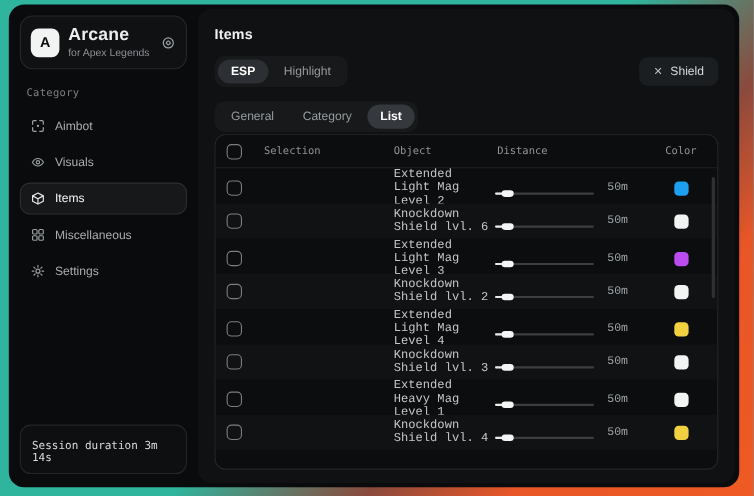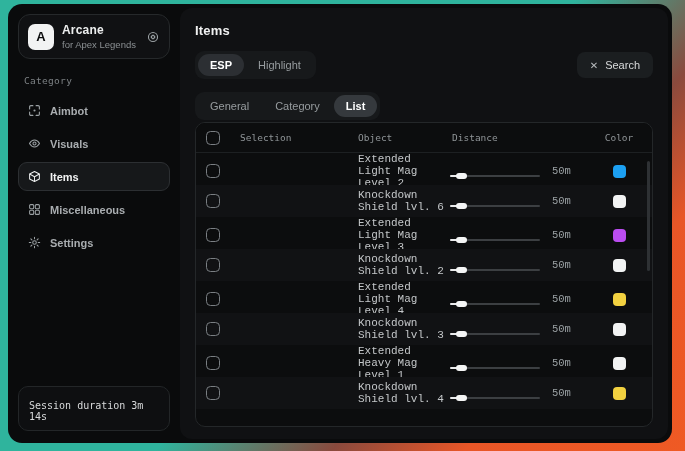--- a/index.html
+++ b/index.html
@@ -17,28 +17,28 @@
   .sidebar { width:172px; padding:10px 10px 12px; display:flex; flex-direction:column; flex-shrink:0; }
   .brand {
     border:1px solid #26292b; background:#101113; border-radius:12px;
     padding:8px 9px; display:flex; align-items:center; gap:8px;
   }
   .logo {
     width:26px; height:26px; background:#f2f3f3; color:#0b0c0d; border-radius:7px;
     display:flex; align-items:center; justify-content:center; font-weight:bold; font-size:13px;
   }
   .brand-text { flex:1; min-width:0; }
-  .brand-title { font-size:12px; font-weight:bold; color:#eceeee; letter-spacing:.2px; }
+  .brand-title { font-size:16px; font-weight:bold; color:#eceeee; letter-spacing:.2px; }
   .brand-sub { font-size:9.5px; color:#8b9093; margin-top:2px; }
   .badge { color:#9aa0a3; display:flex; }
   .cat-label {
     margin:16px 6px 8px; font-family:"DejaVu Sans Mono", monospace;
     font-size:9.5px; color:#7c8184; letter-spacing:.3px;
   }
-  .nav { display:flex; flex-direction:column;font-weight:bold; }
+  .nav { display:flex; flex-direction:column; }
   .nav-item {
     display:flex; align-items:center; gap:9px; height:29px; padding:0 9px; margin:2px 0;
     color:#a9adb0; font-size:11px; border-radius:9px; border:1px solid transparent; cursor:pointer;
   }
   .nav-item.active { background:#16181a; border-color:#2c2f32; color:#f2f3f3; }
   .nav-item .ico { display:flex; color:#9aa0a3; }
   .nav-item.active .ico { color:#e8eaea; }
   .spacer { flex:1; }
   .status {
     border:1px solid #232628; background:#0e0f11; border-radius:10px; padding:8px 10px;
@@ -181,21 +181,21 @@
   <main class="main">
     <div class="page-title">Items</div>
 
     <div class="row1">
       <div class="pills" id="mode-tabs">
           <button class="pill active">ESP</button>
           <button class="pill">Highlight</button>
         </div>
       <button class="search-btn">
         <span class="x">✕</span>
-        <span>Search</span>
+        <span>Shield</span>
       </button>
     </div>
 
     <div class="pills secondary" id="view-tabs">
         <button class="pill">General</button>
         <button class="pill">Category</button>
         <button class="pill active">List</button>
       </div>
 
     <div class="table">

